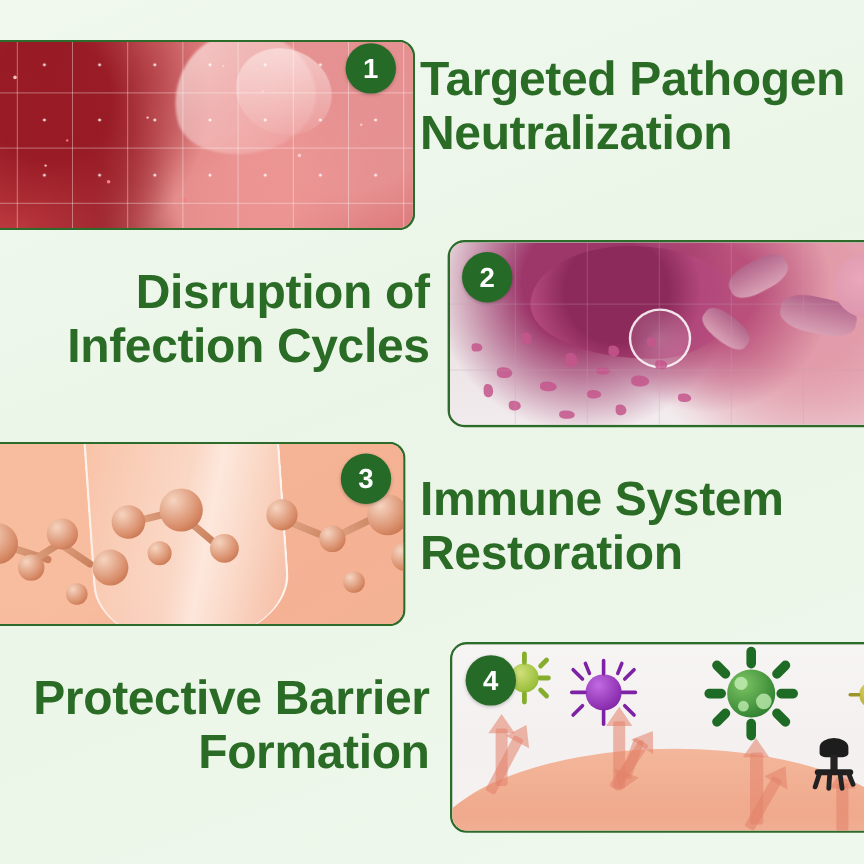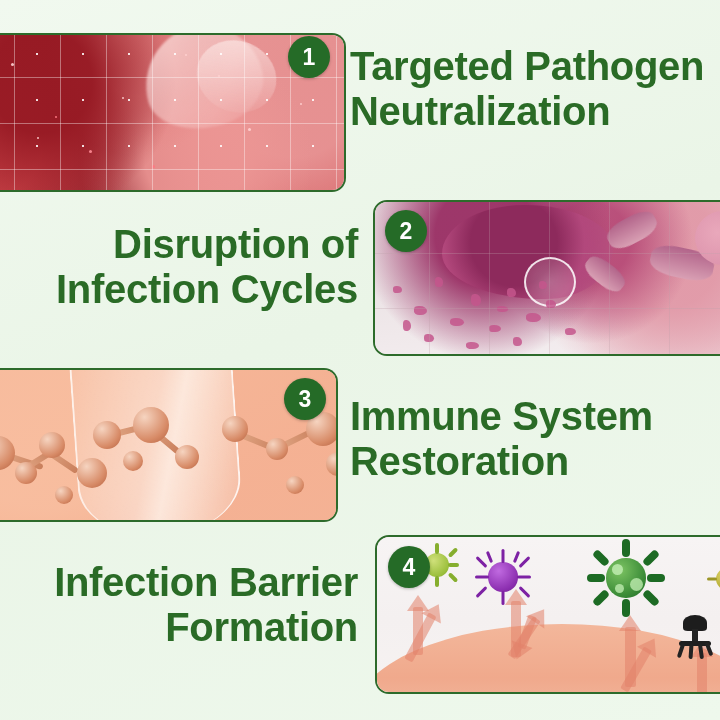--- a/index.html
+++ b/index.html
@@ -365,17 +365,17 @@
           <div style="position:absolute;left:6px;top:28px;width:4px;height:15px;background:#222;transform:rotate(18deg);border-radius:2px;"></div>
           <div style="position:absolute;left:16px;top:29px;width:4px;height:15px;background:#222;transform:rotate(4deg);border-radius:2px;"></div>
           <div style="position:absolute;left:26px;top:29px;width:4px;height:15px;background:#222;transform:rotate(-8deg);border-radius:2px;"></div>
           <div style="position:absolute;left:34px;top:27px;width:4px;height:14px;background:#222;transform:rotate(-22deg);border-radius:2px;"></div>
         </div>
       </div>
     </div>
 
     <div class="badge" style="left:388px;top:546px;">4</div>
 
-    <div class="head right" style="left:0px;top:560px;width:358px;">Infection Barrier
+    <div class="head right" style="left:0px;top:560px;width:358px;">Protective Barrier
 Formation</div>
   </div>
 
 </div>
 
 </body></html>

